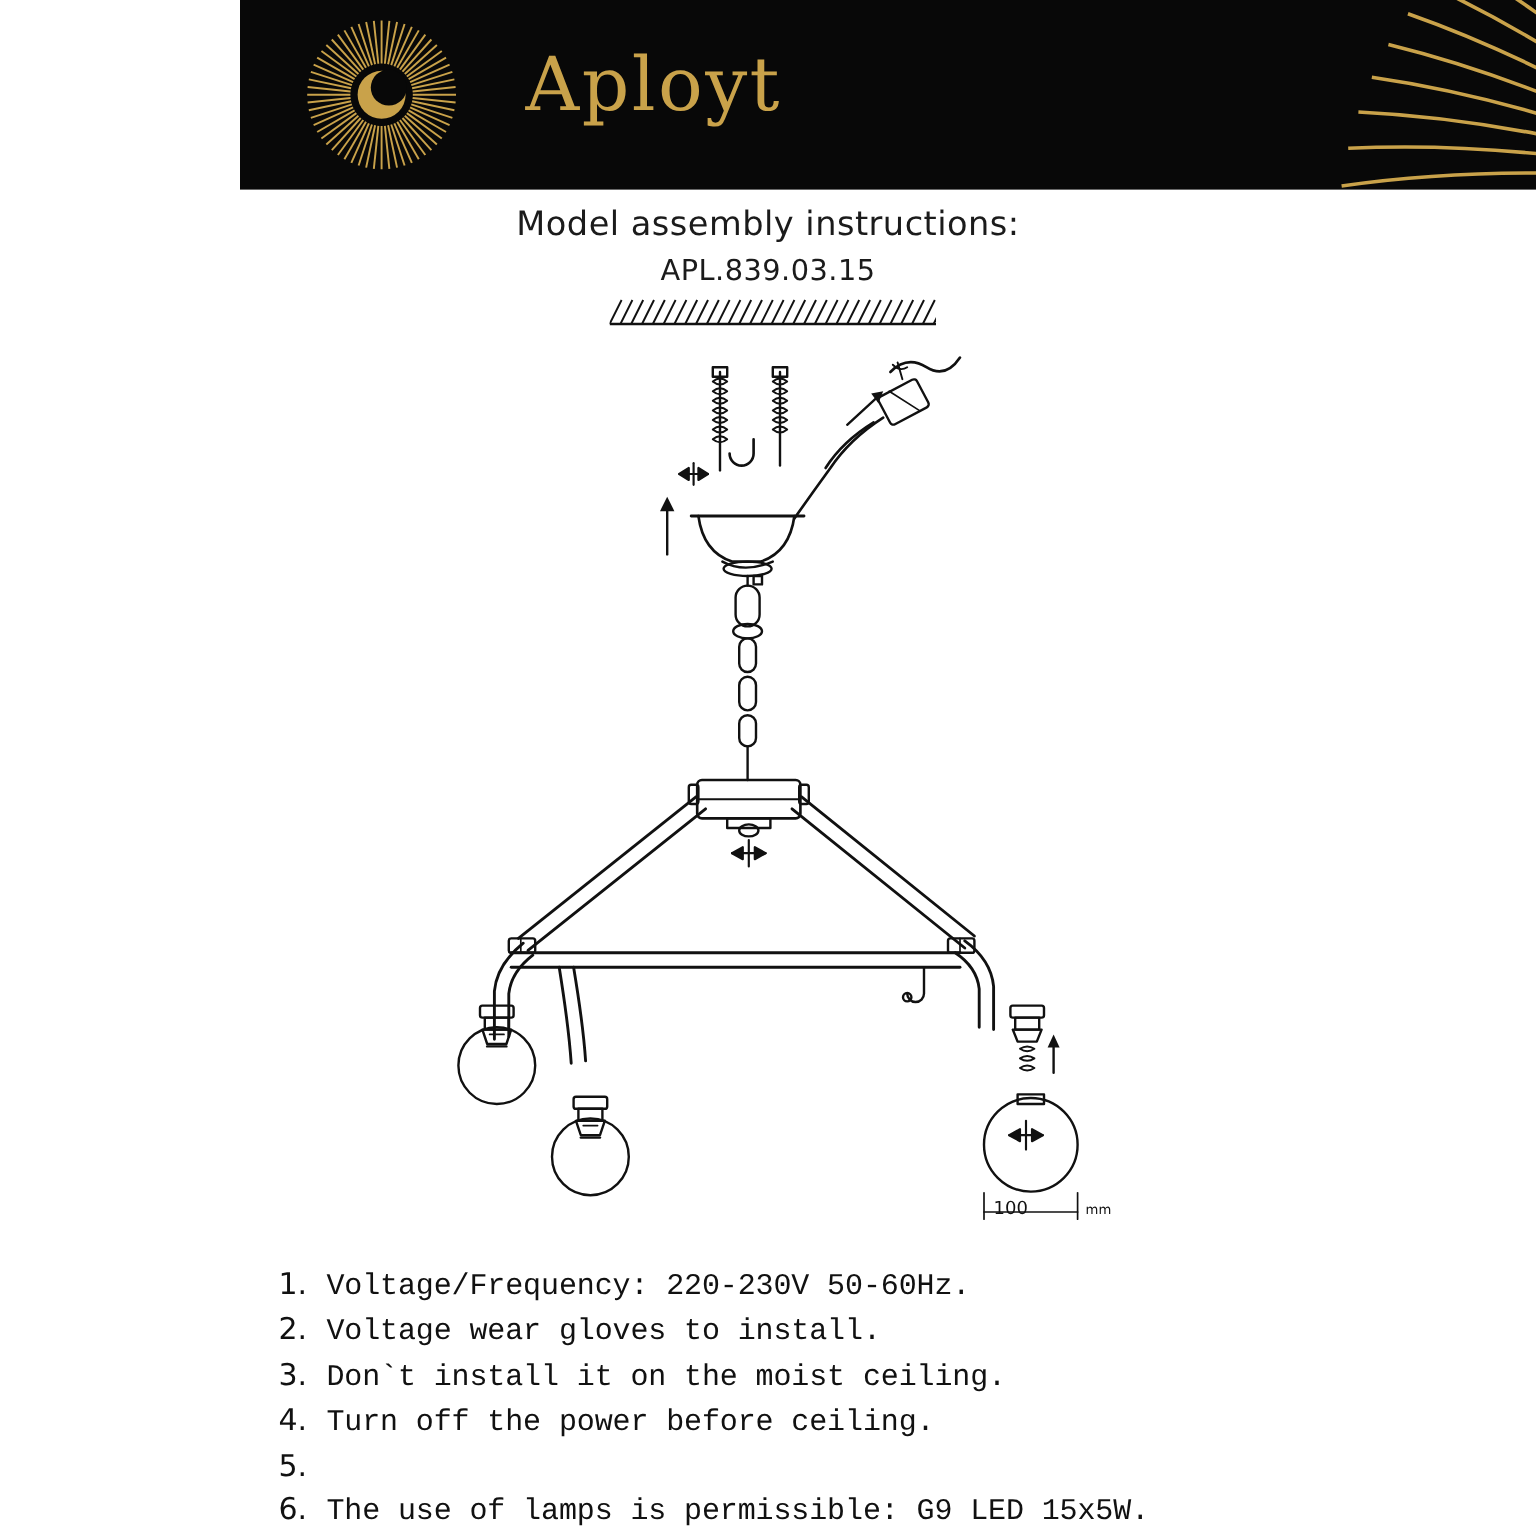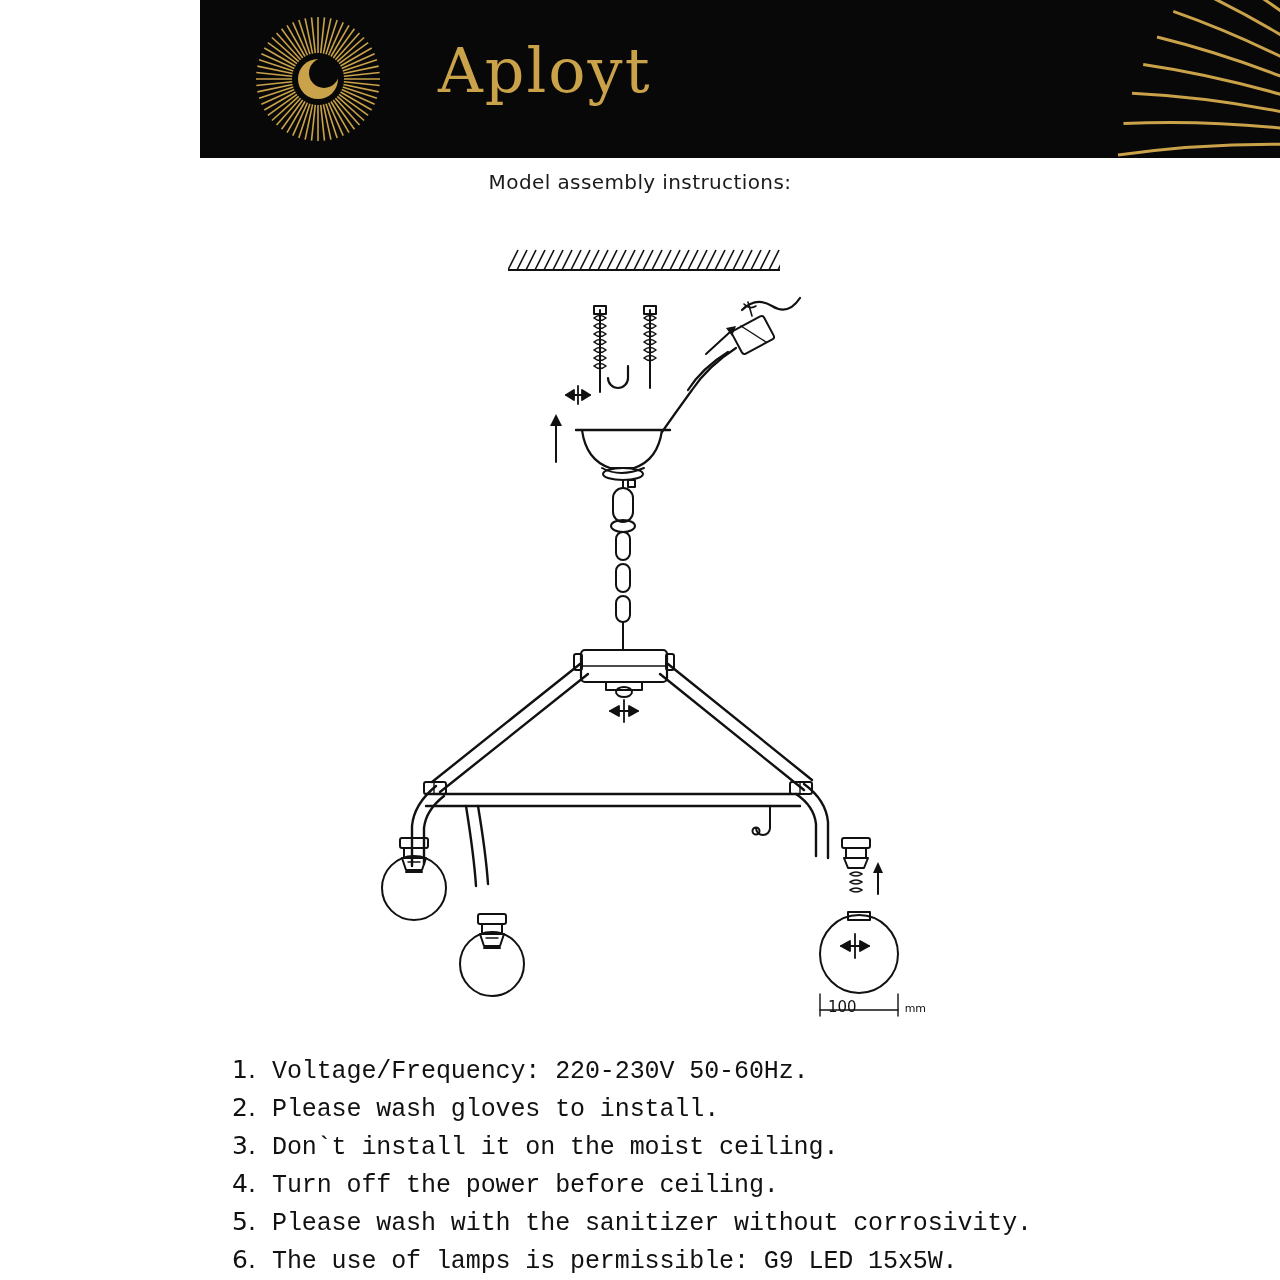--- a/index.html
+++ b/index.html
@@ -43,21 +43,21 @@
     width: 420px; height: 260px;
   }
   
   .title-block {
     position: absolute;
     left: 0; top: 170px;
     width: 1280px;
     text-align: center;
   }
   .title-line1 {
-    font-size: 20px;
+    font-size: 28px;
     color: #1b1b1b;
     letter-spacing: 0.4px;
   }
   .title-line2 {
     font-size: 24px;
     color: #1b1b1b;
     margin-top: 8px;
     letter-spacing: 0.4px;
   }
   .hatch-ceiling {
@@ -199,20 +199,21 @@
           <path d="M420 250 Q404.7 100.1 359.7 -17.3"></path>
           <path d="M420 250 Q419.2 101.5 386.2 -17.9"></path>
         </g>
     </svg>
 
     <div class="brand-name">Aployt</div>
   </div>
 
   <div class="title-block">
     <div class="title-line1">Model assembly instructions:</div>
+    <div class="title-line2">APL.839.03.15</div>
   </div>
 
   <svg class="hatch-ceiling" viewBox="0 0 272 28">
     <line x1="0" y1="22" x2="272" y2="22" stroke="#111" stroke-width="2.2"></line>
     <g id="hatchlines" stroke="#111" stroke-width="1.6">
         <line x1="0" y1="22" x2="10" y2="2"></line>
         <line x1="9" y1="22" x2="19" y2="2"></line>
         <line x1="18" y1="22" x2="28" y2="2"></line>
         <line x1="27" y1="22" x2="37" y2="2"></line>
         <line x1="36" y1="22" x2="46" y2="2"></line>
@@ -419,33 +420,32 @@
     <span>100</span><span class="unit">mm</span>
   </div>
 
   <div class="instructions">
     <div class="instr-row">
       <div class="instr-num">1.</div>
       <div class="instr-text">Voltage/Frequency: 220-230V 50-60Hz.</div>
     </div>
     <div class="instr-row">
       <div class="instr-num">2.</div>
-      <div class="instr-text">Please wash gloves to install.</div>
+      <div class="instr-text">Voltage wear gloves to install.</div>
     </div>
     <div class="instr-row">
       <div class="instr-num">3.</div>
       <div class="instr-text">Don`t install it on the moist ceiling.</div>
     </div>
     <div class="instr-row">
       <div class="instr-num">4.</div>
       <div class="instr-text">Turn off the power before ceiling.</div>
     </div>
     <div class="instr-row">
       <div class="instr-num">5.</div>
-      <div class="instr-text">Please wash with the sanitizer without corrosivity.</div>
     </div>
     <div class="instr-row">
       <div class="instr-num">6.</div>
       <div class="instr-text">The use of lamps is permissible: G9 LED 15x5W.</div>
     </div>
   </div>
 
 </div>
 
 </body></html>

